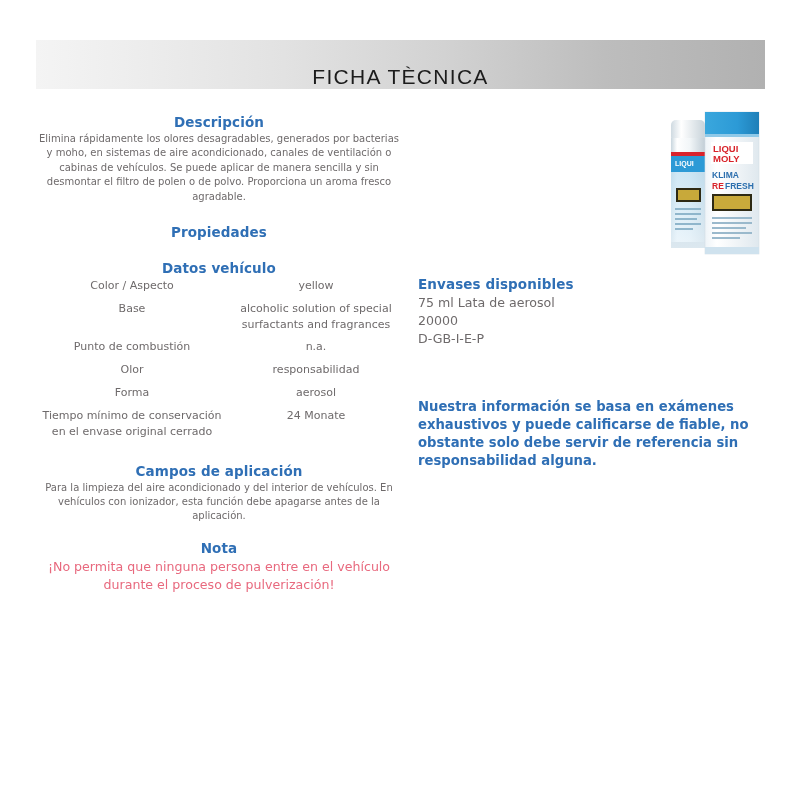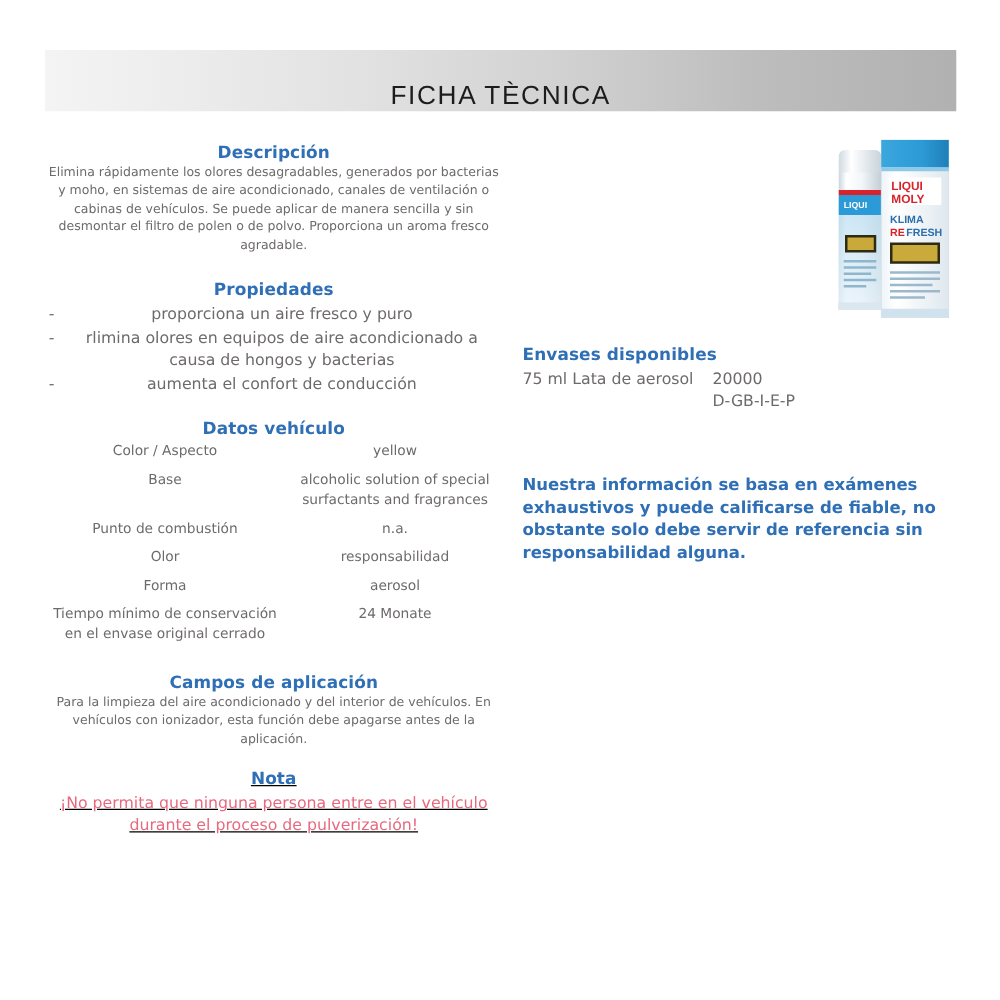--- a/index.html
+++ b/index.html
@@ -119,20 +119,21 @@
     color: #e8697e;
     margin: 0;
   }
 
   
   .pack-row {
     display: flex;
     font-size: 12.6px;
     line-height: 1.44;
     color: #6e6a6b;
+    flex-direction: column;
   }
   .pack-size { width: 152px; }
   .pack-codes { }
   .disclaimer {
     margin: 0;
     font-size: 13.2px;
     line-height: 1.36;
     font-weight: bold;
     color: #2f6fb5;
   }
@@ -230,25 +231,20 @@
 
 <div class="col-left">
 
   <div class="sec">
     <h2 class="sec-head">Descripción</h2>
     <p class="body-text">Elimina rápidamente los olores desagradables, generados por bacterias y moho, en sistemas de aire acondicionado, canales de ventilación o cabinas de vehículos. Se puede aplicar de manera sencilla y sin desmontar el filtro de polen o de polvo. Proporciona un aroma fresco agradable.</p>
   </div>
 
   <div class="sec" style="margin-top:20px;">
     <h2 class="sec-head">Propiedades</h2>
-    <ul class="props">
-        <li>proporciona un aire fresco y puro</li>
-        <li>rlimina olores en equipos de aire acondicionado a causa de hongos y bacterias</li>
-        <li>aumenta el confort de conducción</li>
-      </ul>
   </div>
 
   <div class="sec" style="margin-top:20px;">
     <h2 class="sec-head">Datos vehículo</h2>
     <table class="tech">
       <tbody>
           <tr>
             <td class="k">Color / Aspecto</td>
             <td class="v">yellow</td>
           </tr>
@@ -274,21 +270,21 @@
           </tr>
         </tbody>
     </table>
   </div>
 
   <div class="sec" style="margin-top:14px;">
     <h2 class="sec-head">Campos de aplicación</h2>
     <p class="body-text">Para la limpieza del aire acondicionado y del interior de vehículos. En vehículos con ionizador, esta función debe apagarse antes de la aplicación.</p>
   </div>
 
-  <div class="sec" style="margin-top:10px;text-decoration:underline;">
+  <div class="sec" style="margin-top:10px;">
     <h2 class="sec-head">Nota</h2>
     <p class="note-text">¡No permita que ninguna persona entre en el vehículo durante el proceso de pulverización!</p>
   </div>
 
 </div>
 
 <div class="col-right">
 
   <div class="sec">
     <h2 class="sec-head">Envases disponibles</h2>

